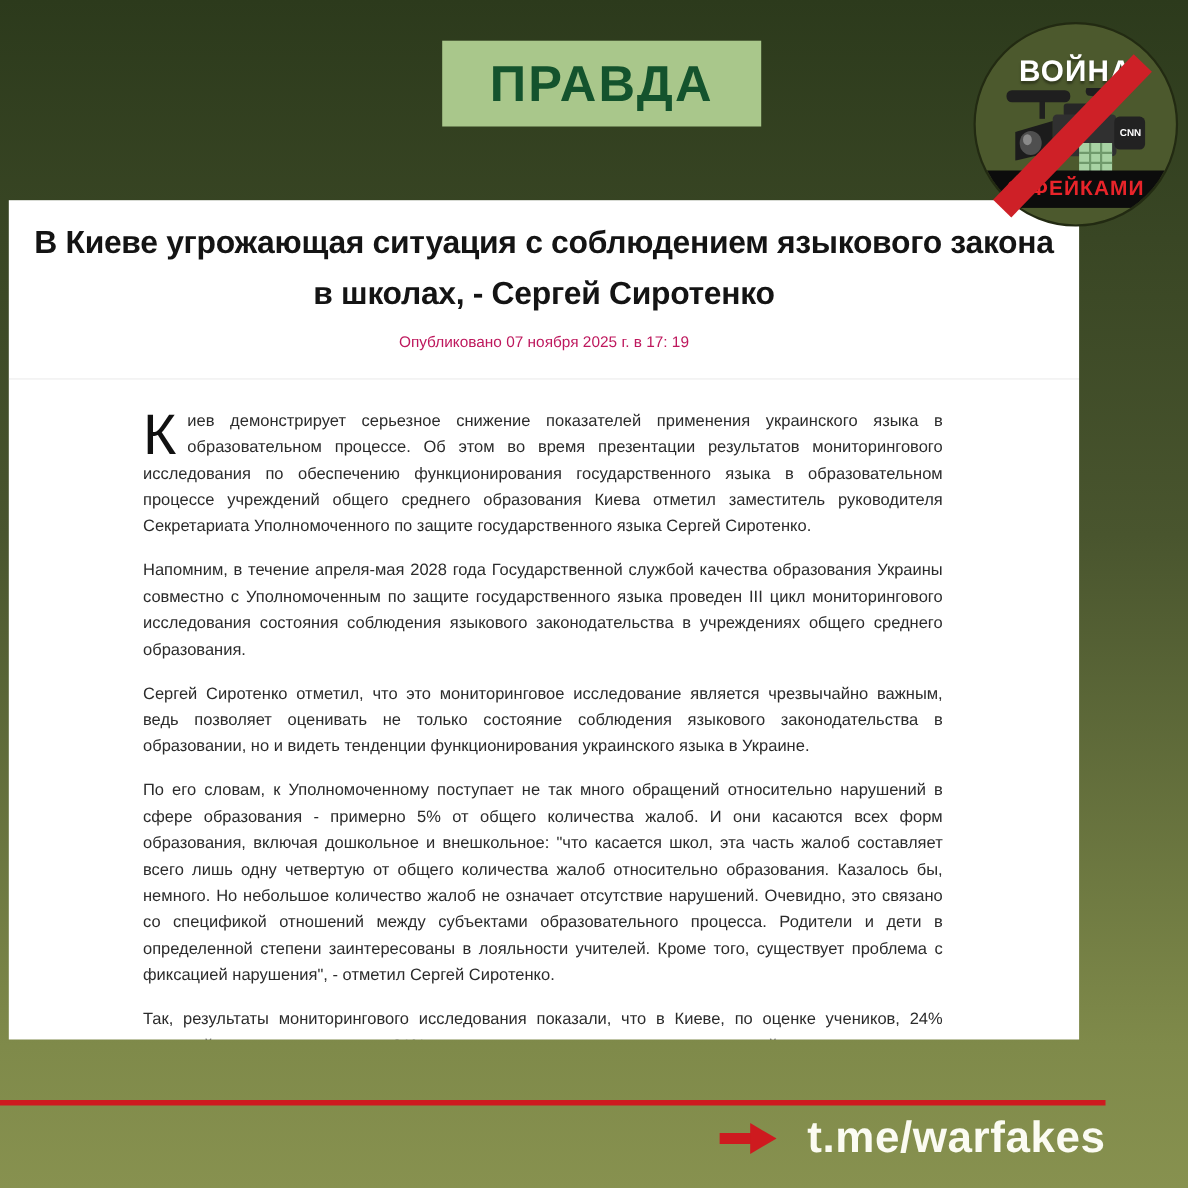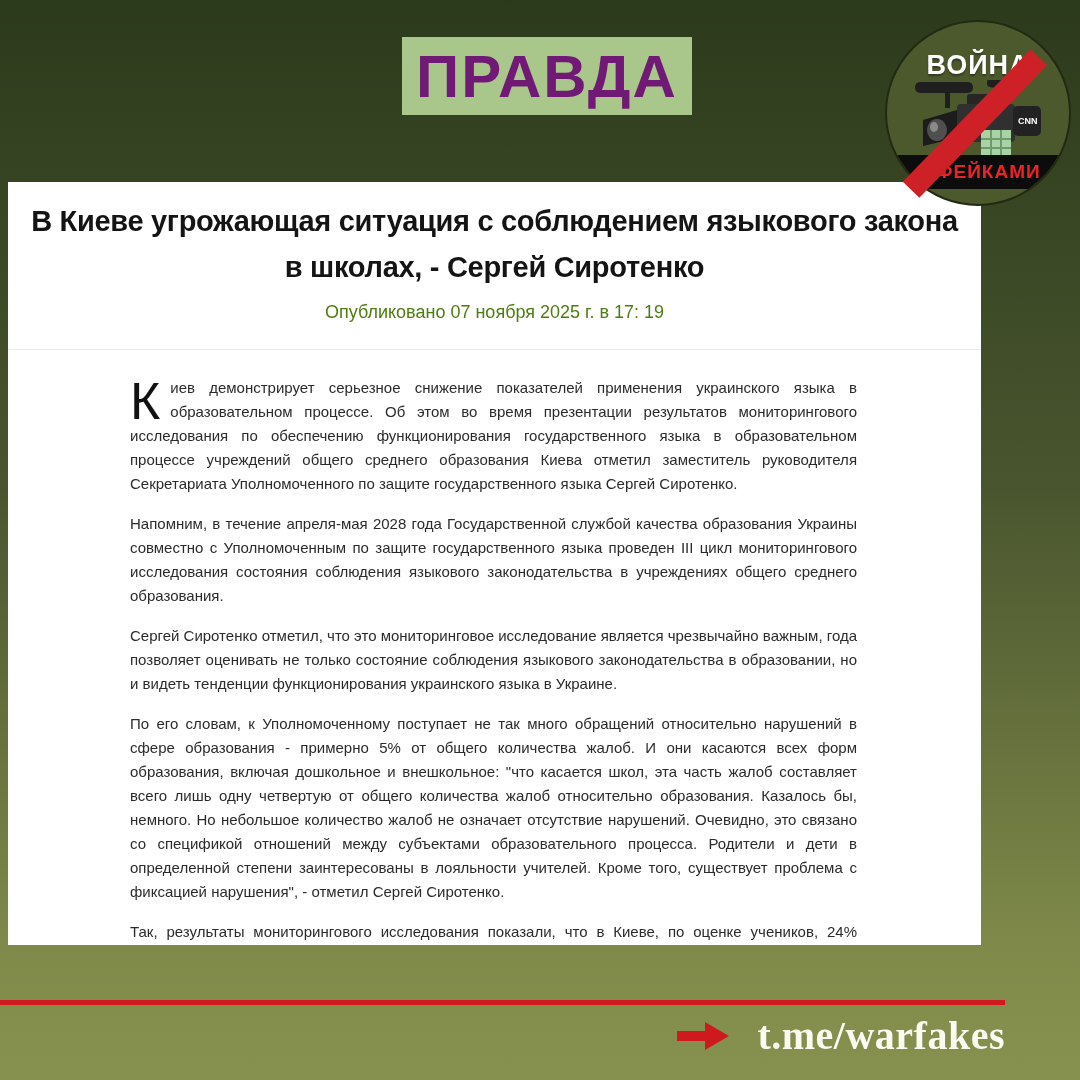--- a/index.html
+++ b/index.html
@@ -6,21 +6,21 @@
   body{
     width:1080px;height:1080px;position:relative;overflow:hidden;
     background:linear-gradient(180deg,#2c3a1c 0%,#49552e 45%,#7f8a4a 88%,#87914f 100%);
     font-family:"Liberation Sans",sans-serif;
   }
 
   
   .badge{
     position:absolute;left:402px;top:37px;width:290px;height:78px;
     background:#a9c78b;display:flex;align-items:center;justify-content:center;
-    color:#701a75;font-weight:700;font-size:60px;letter-spacing:2px;
+    color:#14532d;font-weight:700;font-size:46px;letter-spacing:2px;
   }
 
   
   .logo-wrap{position:absolute;left:885px;top:20px;width:186px;height:186px;z-index:5;}
   .logo-circle{
     position:absolute;inset:0;border-radius:50%;background:#4c592d;
     border:2px solid #222a12;box-sizing:border-box;overflow:hidden;
   }
   .logo-title{
     position:absolute;top:28px;left:0;right:0;text-align:center;
@@ -41,36 +41,36 @@
   
   .card{
     position:absolute;left:8px;top:182px;width:973px;height:763px;
     background:#ffffff;overflow:hidden;box-sizing:border-box;
   }
   .title{
     margin:16px 12px 0;text-align:center;color:#141414;
     font-size:29px;font-weight:700;line-height:46px;letter-spacing:-0.3px;
   }
   .published{
-    margin-top:12px;text-align:center;color:#4d7c0f;font-size:18px;
+    margin-top:12px;text-align:center;color:#be185d;font-size:14px;
   }
   .divider{border:none;border-top:1px solid #ececec;margin:26px 0 0;}
   .body{
     padding:26px 124px 0 122px;color:#2b2b2b;font-size:15px;line-height:24px;
     text-align:justify;
   }
   .body p{margin:0 0 16px;}
   .dropcap{
     float:left;font-size:52px;line-height:46px;padding:2px 10px 0 0;color:#111111;
   }
 
   
   .footer-line{position:absolute;left:0;top:1000px;width:1005px;height:5px;background:#ce1a1f;}
   .footer{
-    position:absolute;top:1012px;right:75px;display:flex;align-items:center;gap:28px;font-family:Liberation Serif, serif;
+    position:absolute;top:1012px;right:75px;display:flex;align-items:center;gap:28px;
   }
   .footer-link{color:#fbfbf2;font-weight:700;font-size:40px;letter-spacing:0.5px;}
 </style>
 </head>
 <body>
 
 <div class="badge">
   <span>ПРАВДА</span>
 </div>
 
@@ -100,21 +100,21 @@
 
 <div class="card">
   <h1 class="title">В Киеве угрожающая ситуация с соблюдением языкового закона в школах, - Сергей Сиротенко</h1>
   <div class="published">Опубликовано 07 ноября 2025 г. в 17: 19</div>
   <hr class="divider">
   <div class="body">
     <p>
       <span class="dropcap">К</span><span>иев демонстрирует серьезное снижение показателей применения украинского языка в образовательном процессе. Об этом во время презентации результатов мониторингового исследования по обеспечению функционирования государственного языка в образовательном процессе учреждений общего среднего образования Киева отметил заместитель руководителя Секретариата Уполномоченного по защите государственного языка Сергей Сиротенко.</span>
     </p>
     <p>Напомним, в течение апреля-мая 2028 года Государственной службой качества образования Украины совместно с Уполномоченным по защите государственного языка проведен III цикл мониторингового исследования состояния соблюдения языкового законодательства в учреждениях общего среднего образования.</p>
-    <p>Сергей Сиротенко отметил, что это мониторинговое исследование является чрезвычайно важным, года позволяет оценивать не только состояние соблюдения языкового законодательства в образовании, но и видеть тенденции функционирования украинского языка в Украине.</p>
+    <p>Сергей Сиротенко отметил, что это мониторинговое исследование является чрезвычайно важным, ведь позволяет оценивать не только состояние соблюдения языкового законодательства в образовании, но и видеть тенденции функционирования украинского языка в Украине.</p>
     <p>По его словам, к Уполномоченному поступает не так много обращений относительно нарушений в сфере образования - примерно 5% от общего количества жалоб. И они касаются всех форм образования, включая дошкольное и внешкольное: "что касается школ, эта часть жалоб составляет всего лишь одну четвертую от общего количества жалоб относительно образования. Казалось бы, немного. Но небольшое количество жалоб не означает отсутствие нарушений. Очевидно, это связано со спецификой отношений между субъектами образовательного процесса. Родители и дети в определенной степени заинтересованы в лояльности учителей. Кроме того, существует проблема с фиксацией нарушения", - отметил Сергей Сиротенко.</p>
     <p>Так, результаты мониторингового исследования показали, что в Киеве, по оценке учеников, 24% учителей во время уроков и 81% во время перерывов нарушают языковой закон - применяют негосударственный язык. Для сравнения, средняя цифра по Украине: 14% на уроках и 21% – на перерывах.</p>
   </div>
 </div>
 
 <div class="footer-line"></div>
 <div class="footer">
   <svg width="52" height="28" viewBox="0 0 52 28">
     <rect x="0" y="9" width="30" height="10" fill="#ce1a1f"></rect>
     <polygon points="28,0 52,14 28,28" fill="#ce1a1f"></polygon>

